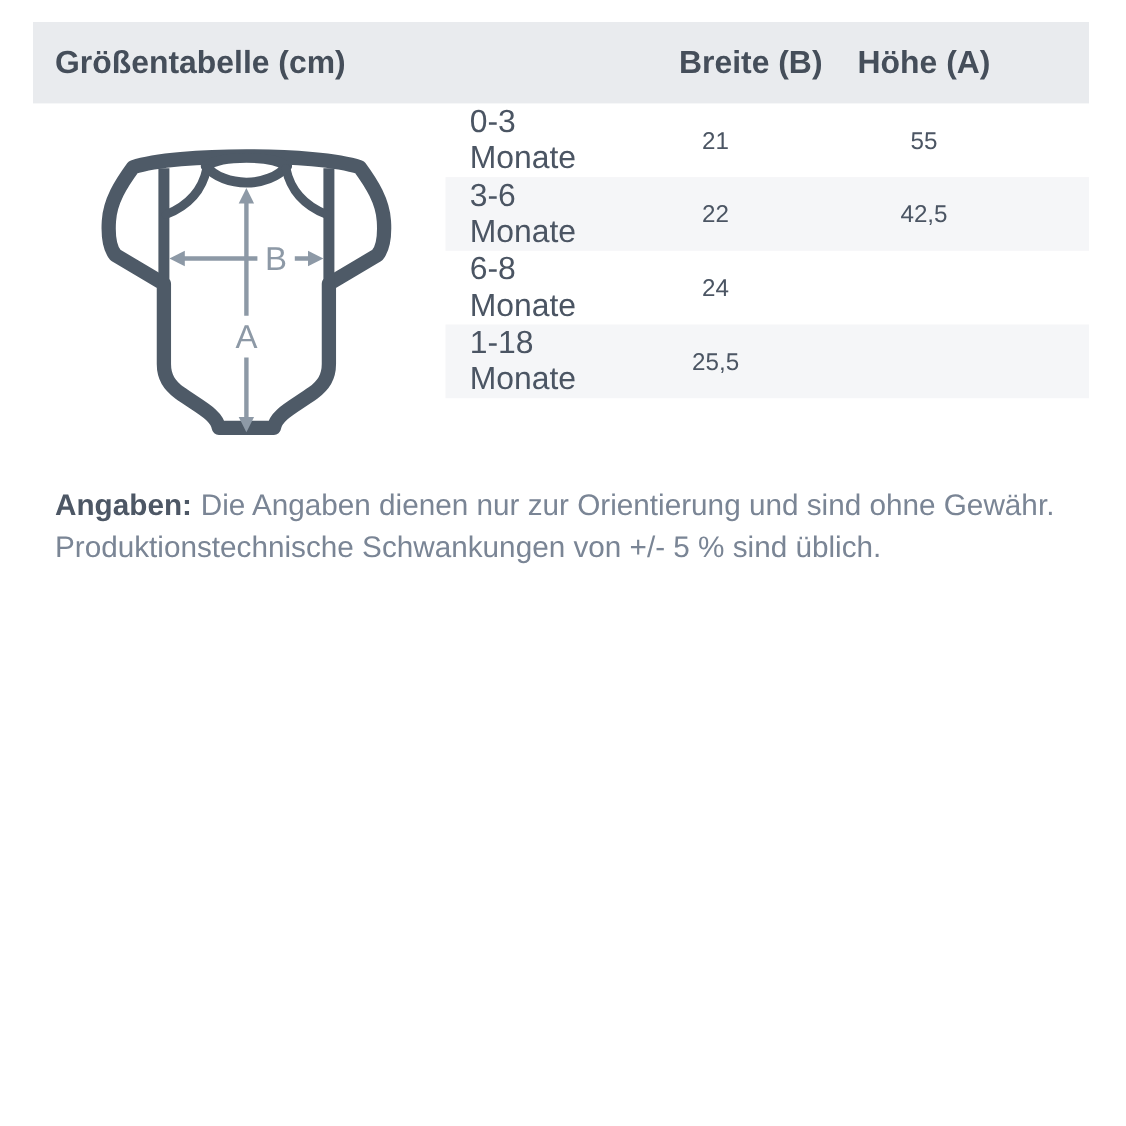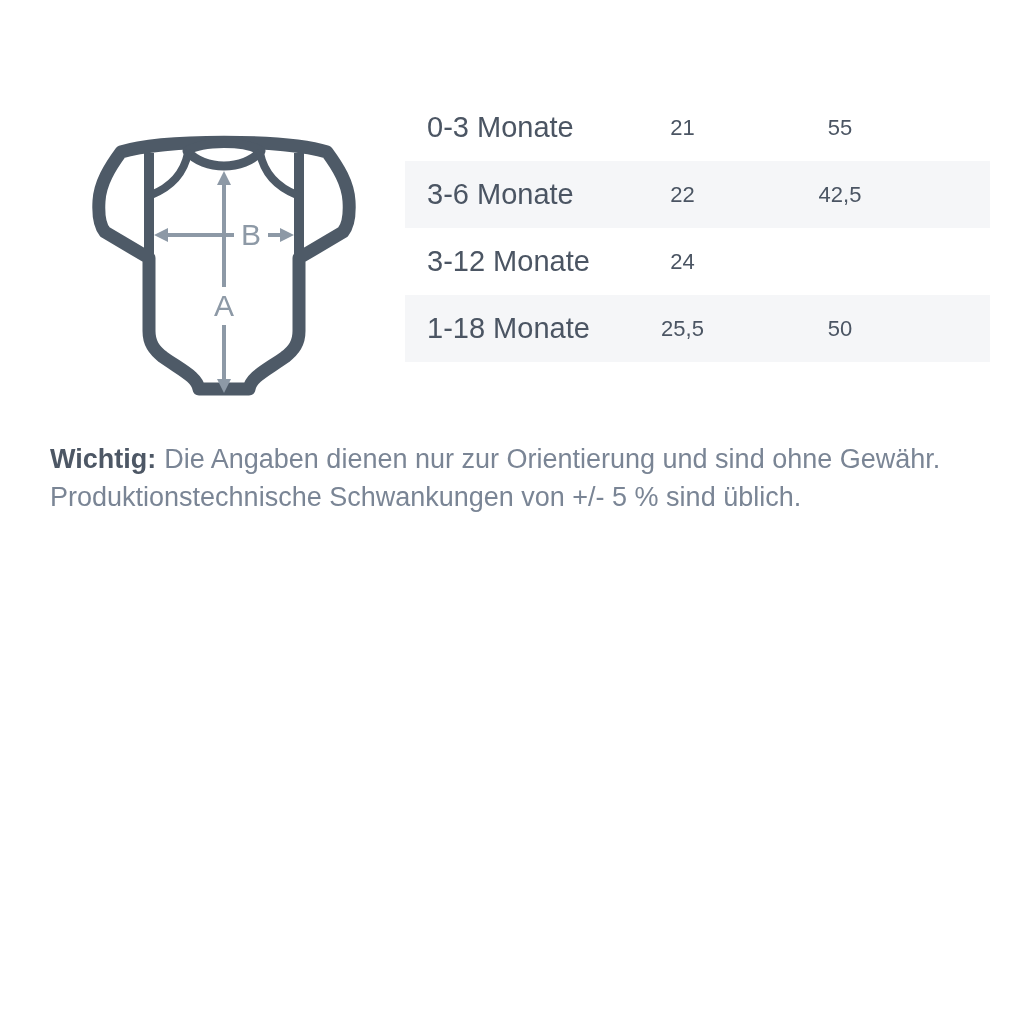--- a/index.html
+++ b/index.html
@@ -36,20 +36,21 @@
     text-align:center;
     font-size:29px;font-weight:bold;color:var(--heading-text);
   }
   
   .size-table{position:absolute;left:405px;top:94px;width:585px;}
   .size-row{
     height:67px;
     display:grid;grid-template-columns:1fr 165px 150px;
     padding-right:75px;align-items:center;
     background:transparent;
+    gap:32px;
   }
   .size-row.alt{background:var(--row-alt-bg);}
   .cell-label{
     padding-left:22px;
     font-size:29px;color:var(--body-text);
   }
   .cell-num{
     text-align:center;
     font-size:22px;color:var(--body-text);
   }
@@ -61,40 +62,44 @@
     position:absolute;left:50px;top:440px;width:930px;
     font-size:27px;line-height:38px;color:var(--muted-text);
   }
   .footnote .strong{font-weight:bold;color:#4d5765;margin-right:8px;}
 </style>
 </head>
 <body>
 
 <div class="canvas">
 
+  <div class="header-bar">
+    <div class="header-title">Größentabelle (cm)</div>
+    <div class="header-col">Breite (B)</div>
+    <div class="header-col">Höhe (A)</div>
+  </div>
 
   <div class="size-table">
     <div class="size-row">
       <div class="cell-label">0-3 Monate</div>
       <div class="cell-num">21</div>
       <div class="cell-num">55</div>
     </div>
     <div class="size-row alt">
       <div class="cell-label">3-6 Monate</div>
       <div class="cell-num">22</div>
       <div class="cell-num">42,5</div>
     </div>
     <div class="size-row">
-      <div class="cell-label">3-12 Monate</div>
+      <div class="cell-label">6-8 Monate</div>
       <div class="cell-num">24</div>
     </div>
     <div class="size-row alt">
       <div class="cell-label">1-18 Monate</div>
       <div class="cell-num">25,5</div>
-      <div class="cell-num">50</div>
     </div>
   </div>
 
   <div class="onesie-wrap">
     <svg viewBox="0 0 272 276" xmlns="http://www.w3.org/2000/svg">
 
       <path d="M 33,21
            C 73,8 199,8 239,21
            C 250,36 260,52 261,70
            C 262,86 260,95 255,101
@@ -131,18 +136,18 @@
         <path d="M 180,104 L 194,104" fill="none" stroke-width="4"></path>
         <path d="M 66,104 L 80,97 L 80,111 Z" stroke="none"></path>
         <path d="M 206,104 L 192,97 L 192,111 Z" stroke="none"></path>
       </g>
       <text x="163" y="114" text-anchor="middle" font-size="30" fill="#8d99a6" font-family="Liberation Sans, DejaVu Sans, sans-serif">B</text>
     </svg>
   </div>
 
   <div class="footnote">
     <div>
-      <span class="strong">Wichtig:</span><span>Die Angaben dienen nur zur Orientierung und sind ohne Gewähr.</span>
+      <span class="strong">Angaben:</span><span>Die Angaben dienen nur zur Orientierung und sind ohne Gewähr.</span>
     </div>
     <div>Produktionstechnische Schwankungen von +/- 5 % sind üblich.</div>
   </div>
 
 </div>
 
 </body></html>

